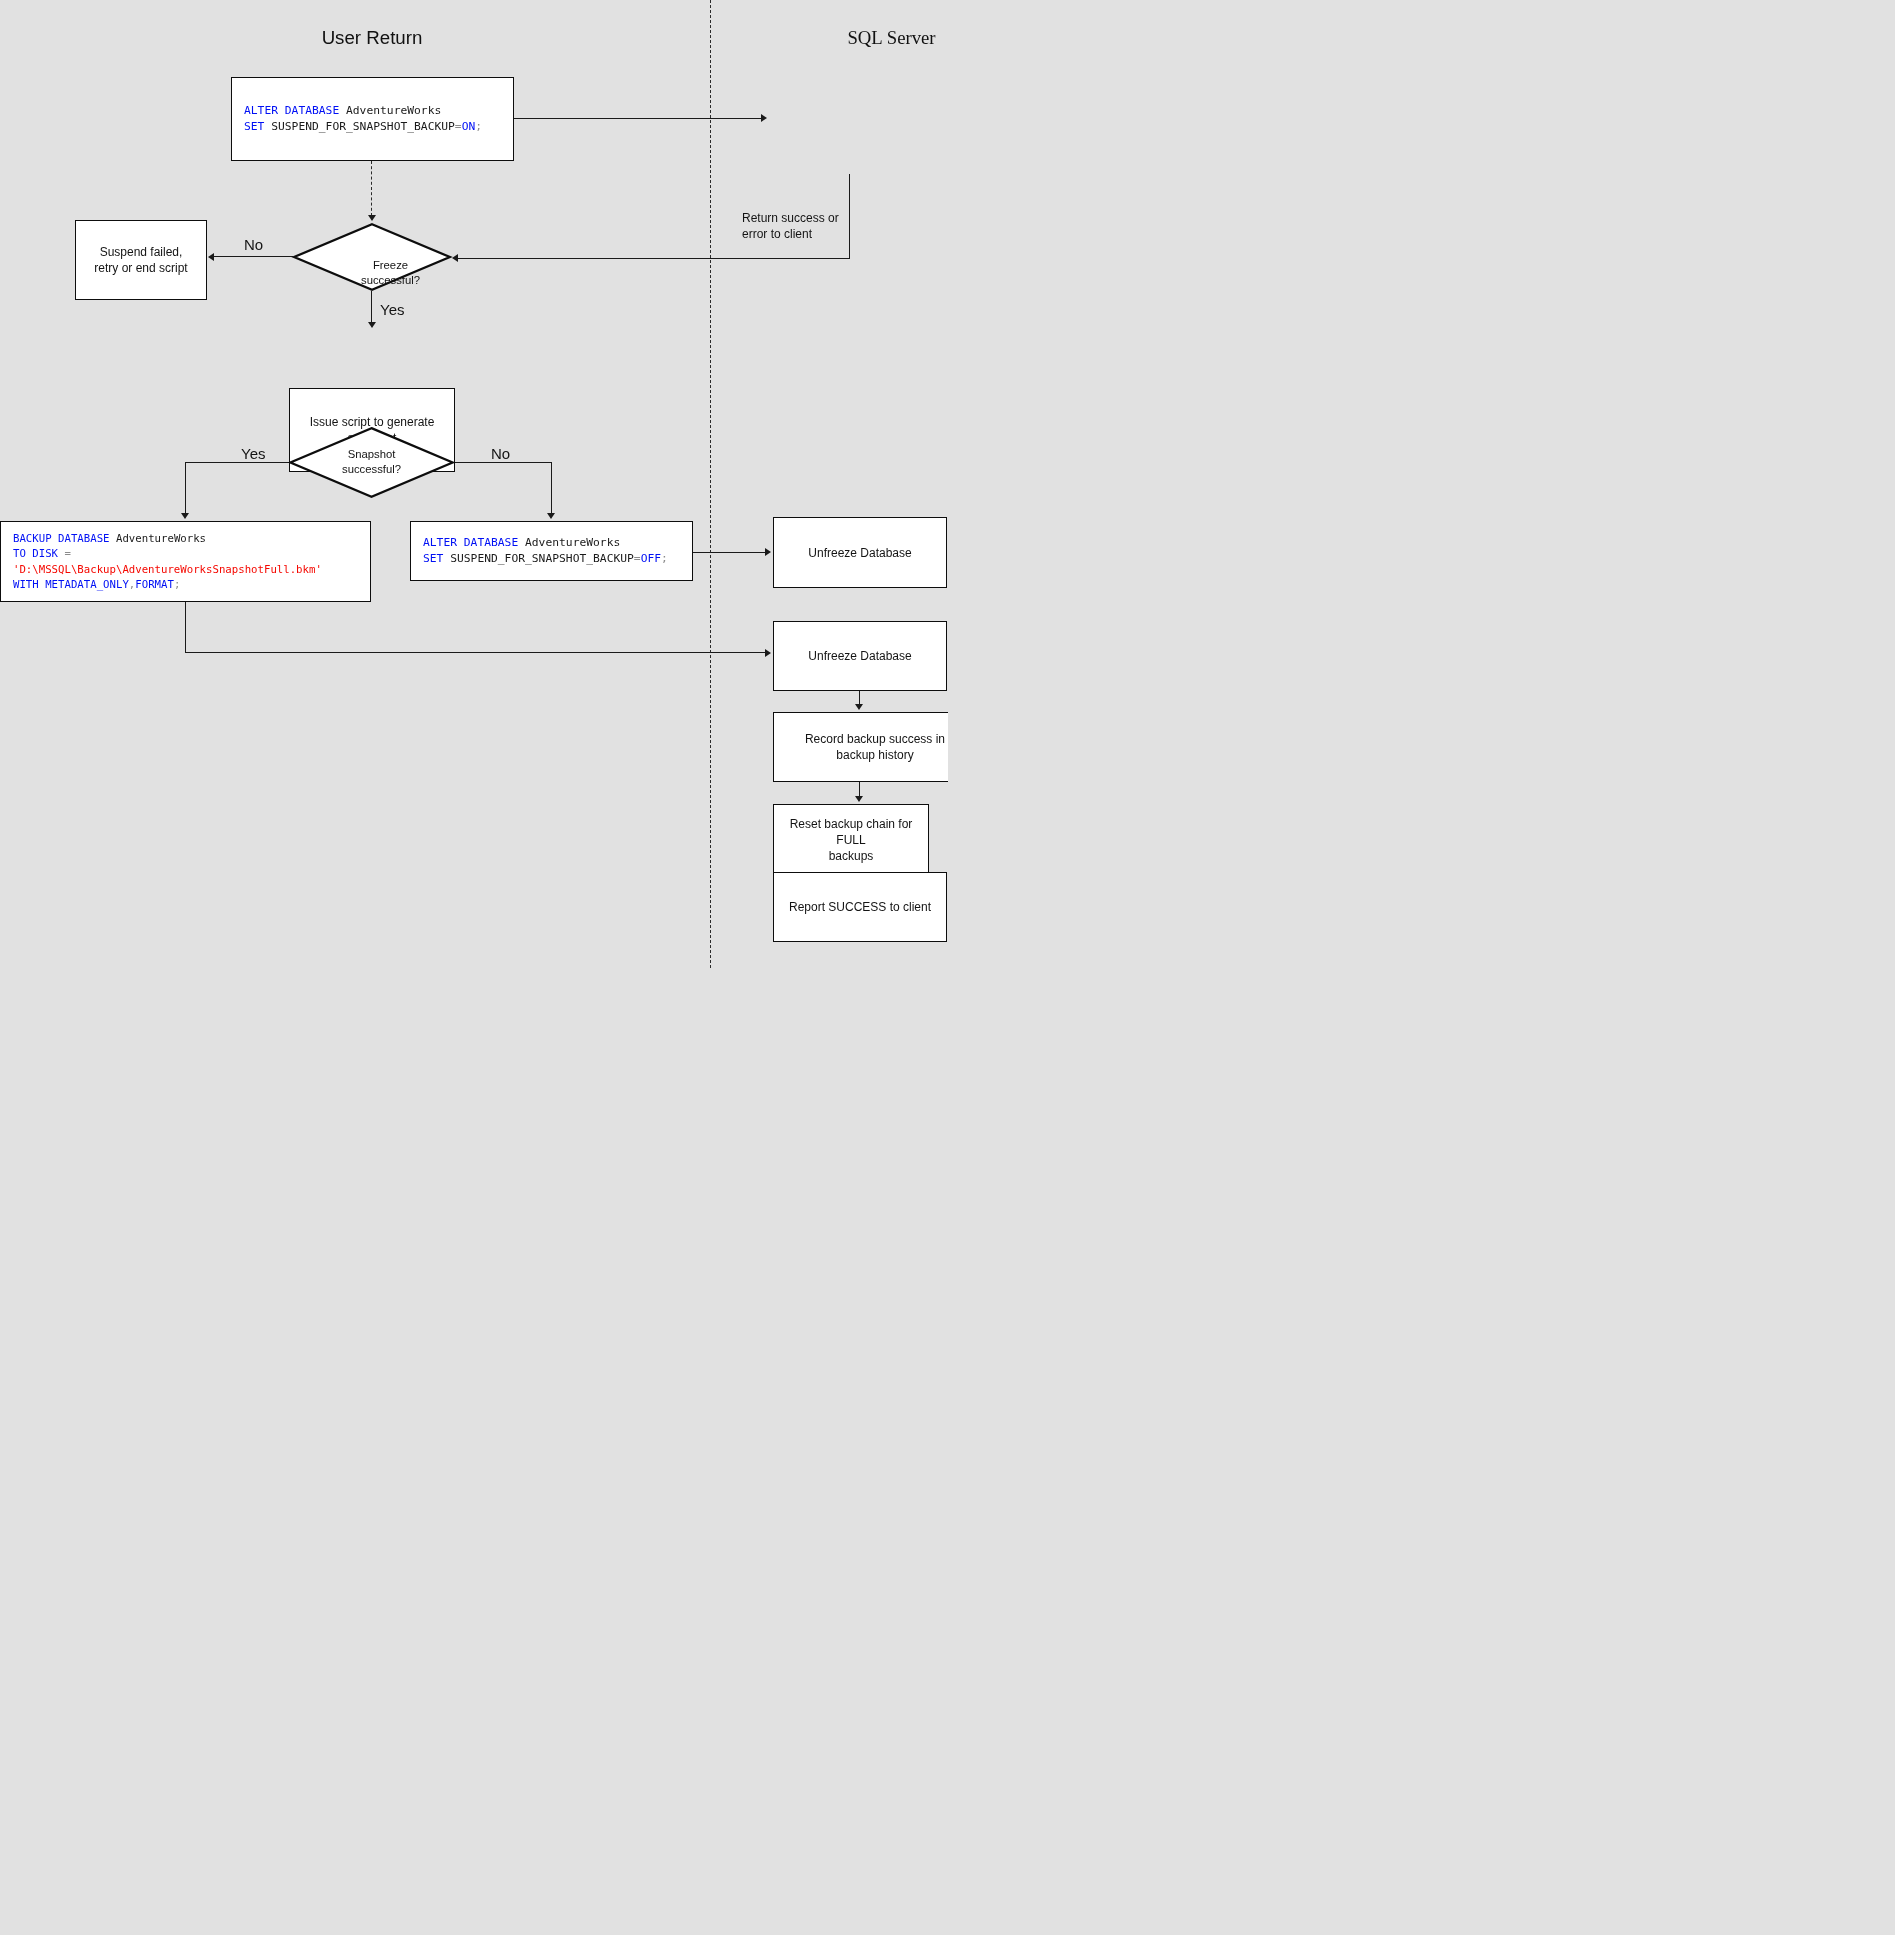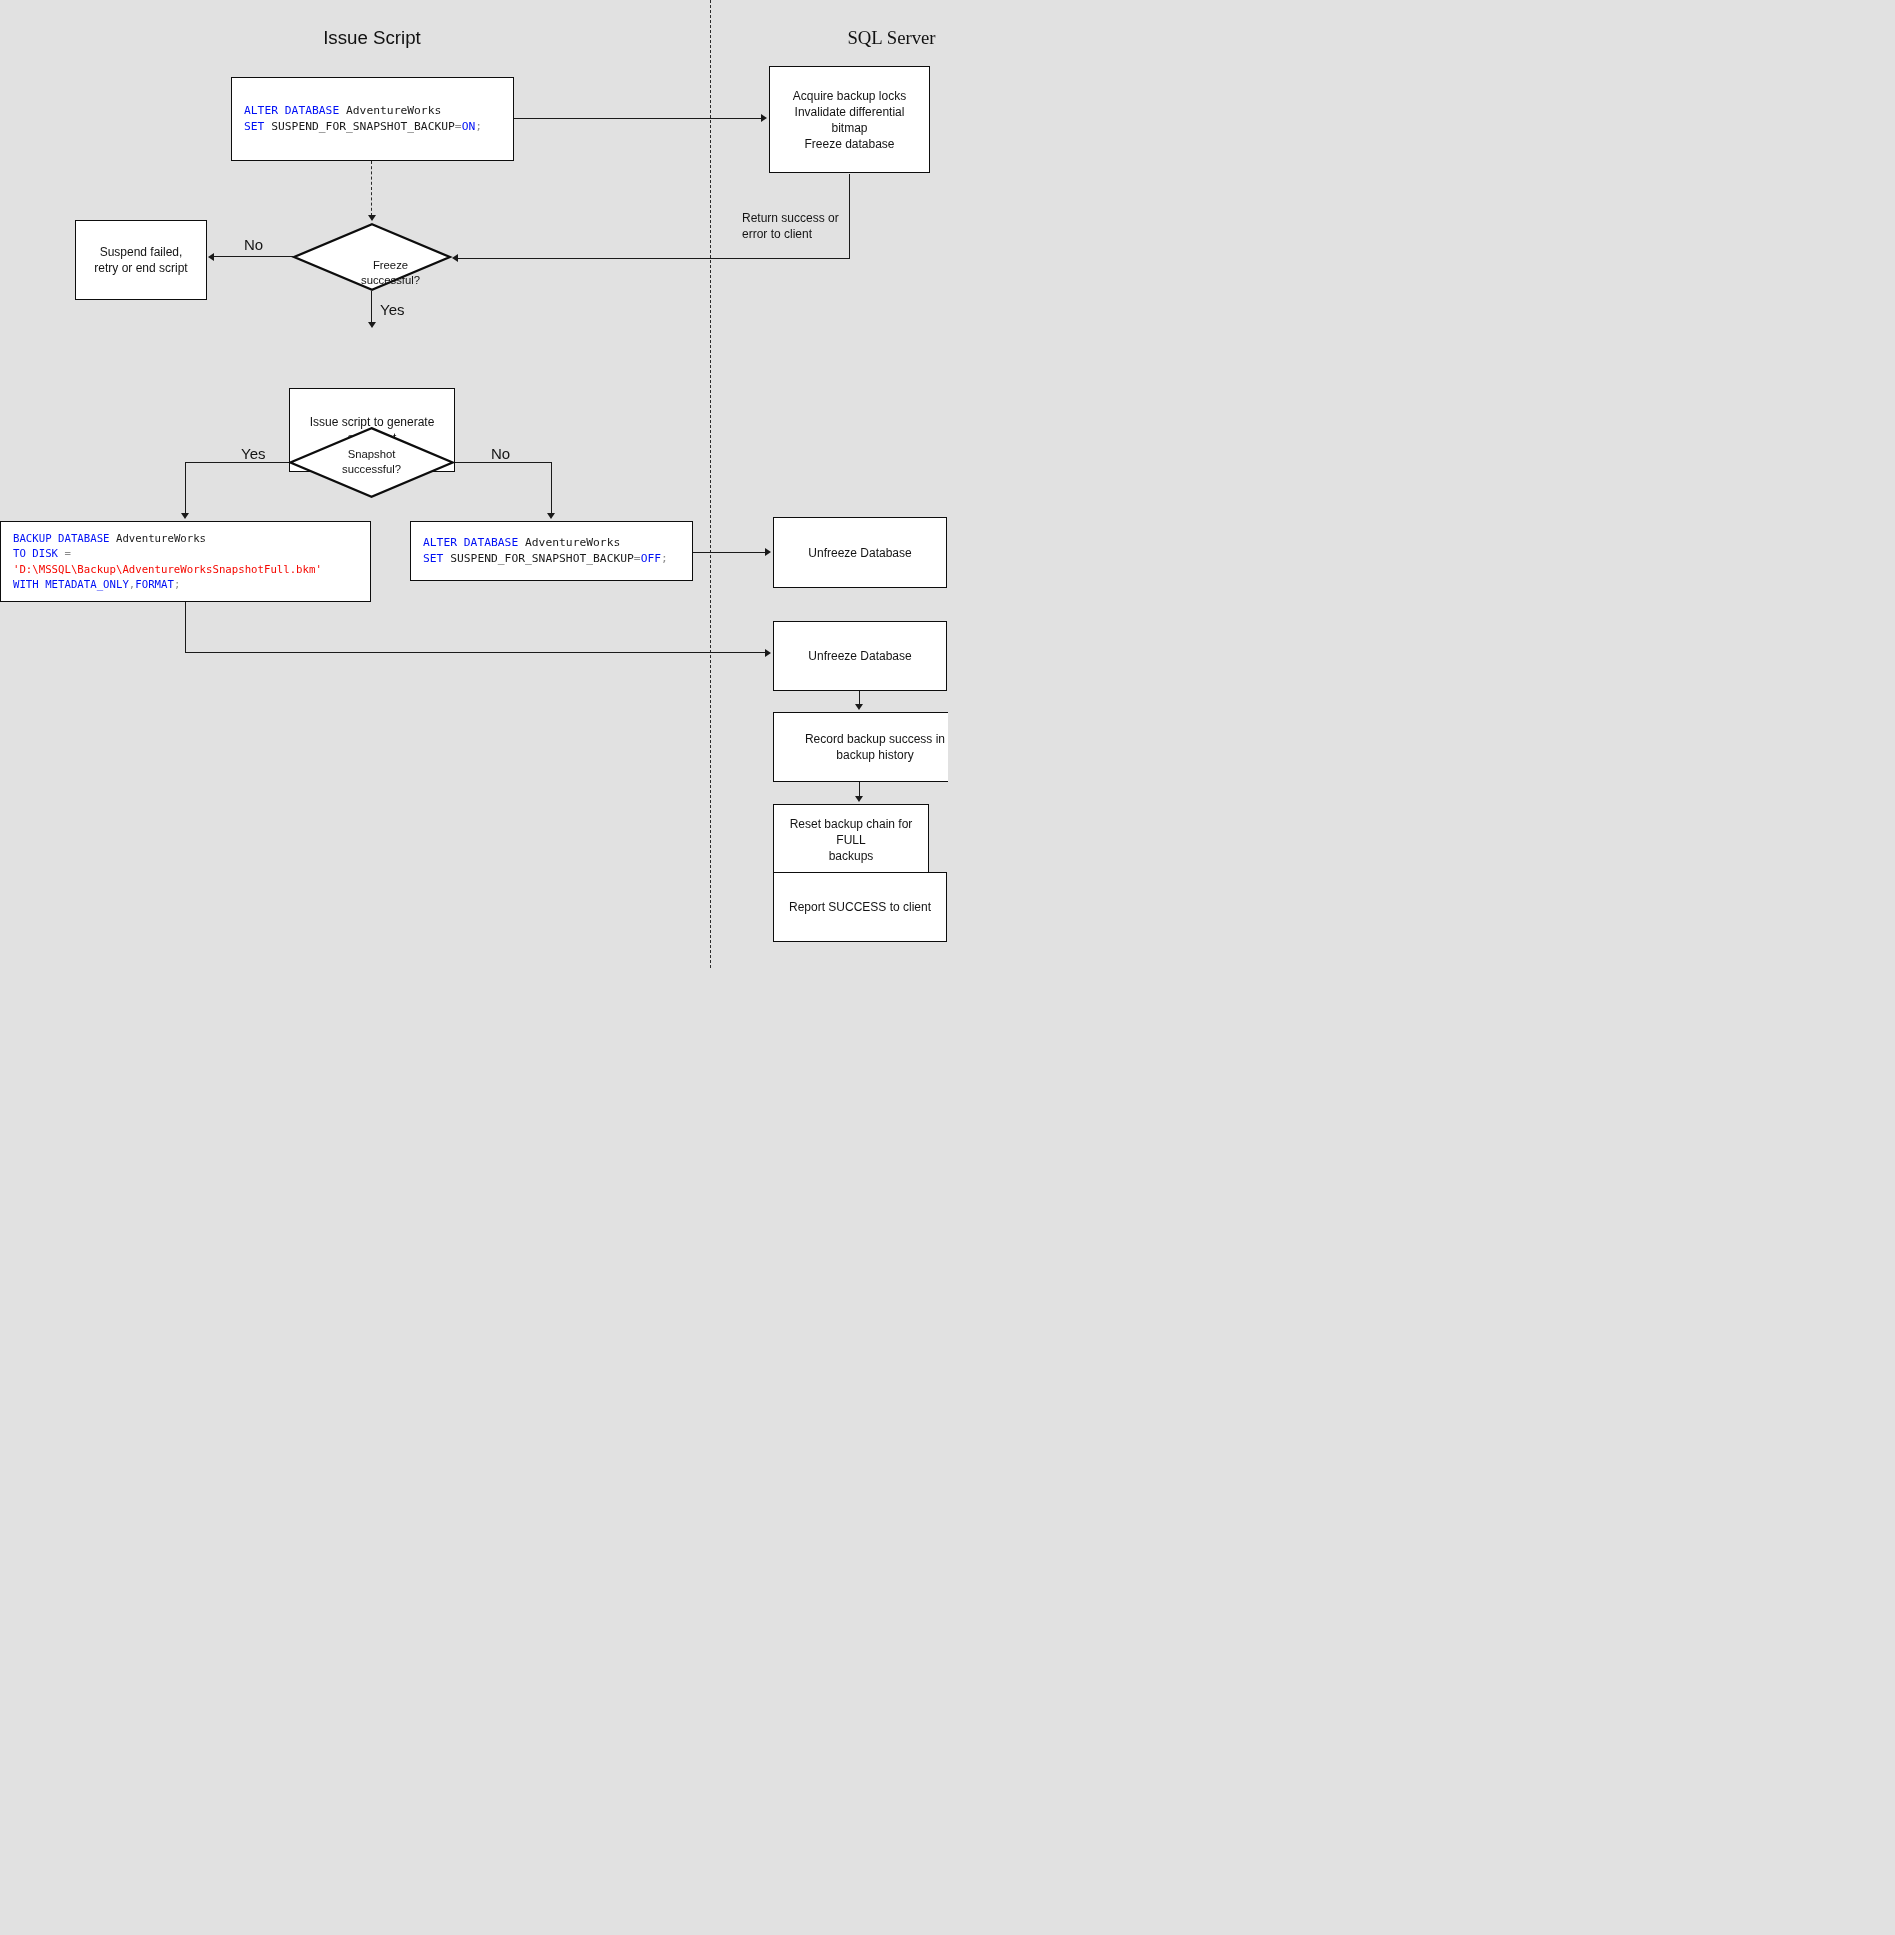--- a/index.html
+++ b/index.html
@@ -27,21 +27,21 @@
   .ah-left{border-width:4px 6.8px 4px 0;border-right-color:#1a1a1a;}
   .ah-down{border-width:6.8px 4px 0 4px;border-top-color:#1a1a1a;}
   svg.diamond{position:absolute;overflow:visible;}
   svg.diamond polygon{fill:#ffffff;stroke:#0d0d0d;stroke-width:4;}
 </style>
 </head>
 <body>
 
 <div id="canvas">
 
-  <div class="hdr" style="left:259px;top:27px;width:226px;">Issue Script</div>
+  <div class="hdr" style="left:259px;top:27px;width:226px;">User Return</div>
   <div class="hdr" style="left:801px;top:27px;width:181px;font-family:Liberation Serif, serif;">SQL Server</div>
 
   <div class="dash-v" style="left:710px;top:0;height:968px;"></div>
 
   <div class="line" style="left:513px;top:118px;width:249px;height:1.1px;"></div>
   <div class="line" style="left:849px;top:174px;width:1.1px;height:85px;"></div>
   <div class="line" style="left:458px;top:258px;width:392px;height:1.1px;"></div>
   <div class="dash-v" style="left:371px;top:161px;height:55px;"></div>
   <div class="line" style="left:213px;top:256px;width:80px;height:1.1px;"></div>
   <div class="line" style="left:371px;top:291px;width:1.1px;height:33px;"></div>
@@ -66,24 +66,20 @@
   <div class="ah ah-down" style="left:181px;top:513px;"></div>
   <div class="ah ah-down" style="left:547px;top:513px;"></div>
   <div class="ah ah-right" style="left:765px;top:548px;"></div>
   <div class="ah ah-right" style="left:765px;top:649px;"></div>
   <div class="ah ah-down" style="left:855px;top:704px;"></div>
   <div class="ah ah-down" style="left:855px;top:796px;"></div>
   <div class="ah ah-down" style="left:855px;top:890px;"></div>
 
   <div class="codebox" style="left:231px;top:77px;width:283px;height:84px;"><div><span class="tok-kw">ALTER DATABASE</span><span class="tok-id"> AdventureWorks</span></div><div><span class="tok-kw">SET</span><span class="tok-id"> SUSPEND_FOR_SNAPSHOT_BACKUP</span><span class="tok-op">=</span><span class="tok-kw">ON</span><span class="tok-op">;</span></div></div>
 
-  <div class="node" style="left:769px;top:66px;width:161px;height:107px;">Acquire backup locks
-Invalidate differential
-bitmap
-Freeze database</div>
 
   <div class="note" style="left:742px;top:210px;width:113px;">Return success or
 error to client</div>
 
   <div class="node" style="left:75px;top:220px;width:132px;height:80px;">Suspend failed,
 retry or end script</div>
 
   <svg class="diamond" style="left:293px;top:223px;" width="158" height="68" viewBox="0 0 280 120">
     <polygon points="140,2 278,60 140,118 2,60"></polygon>
   </svg>

